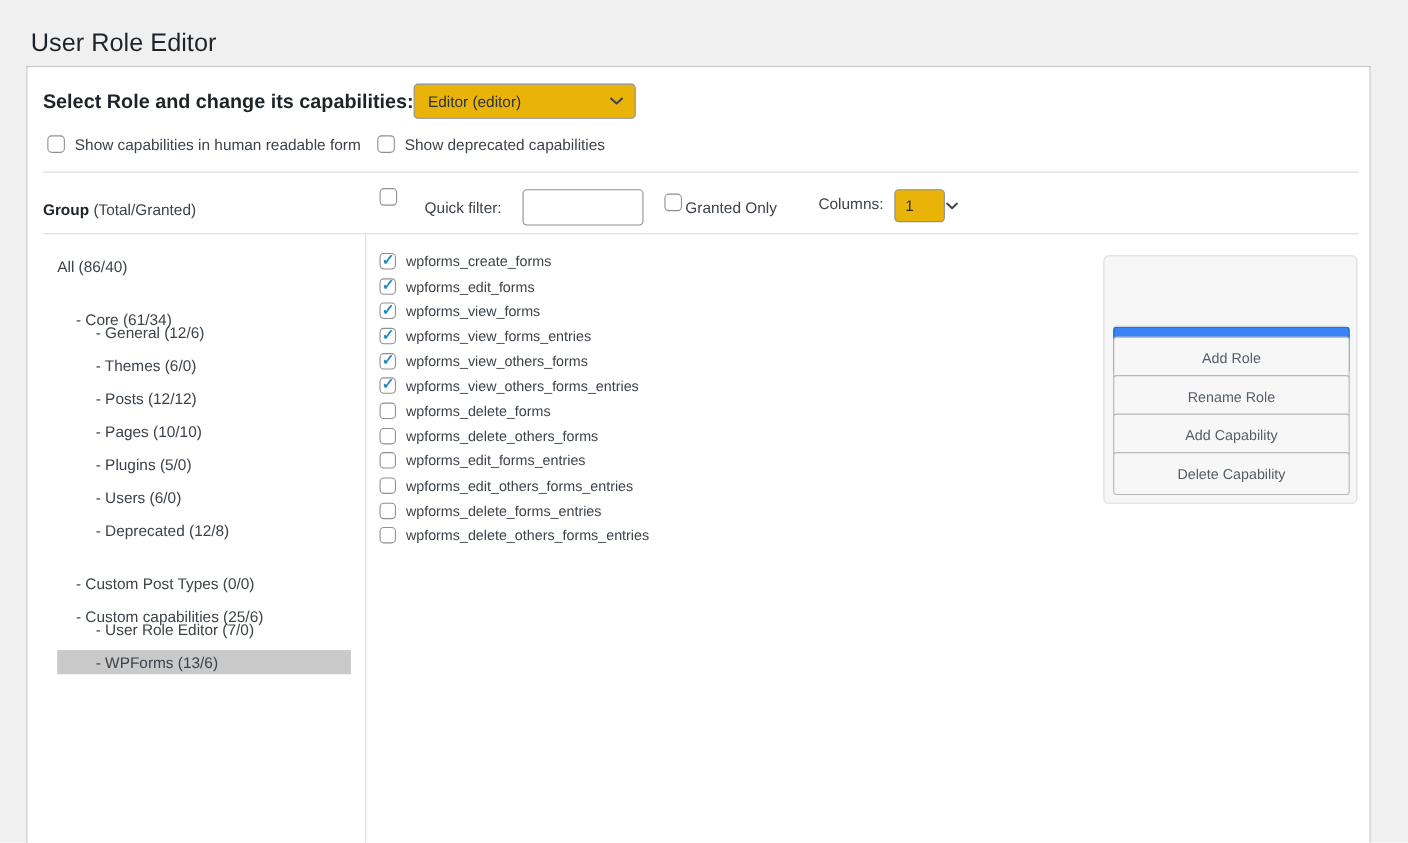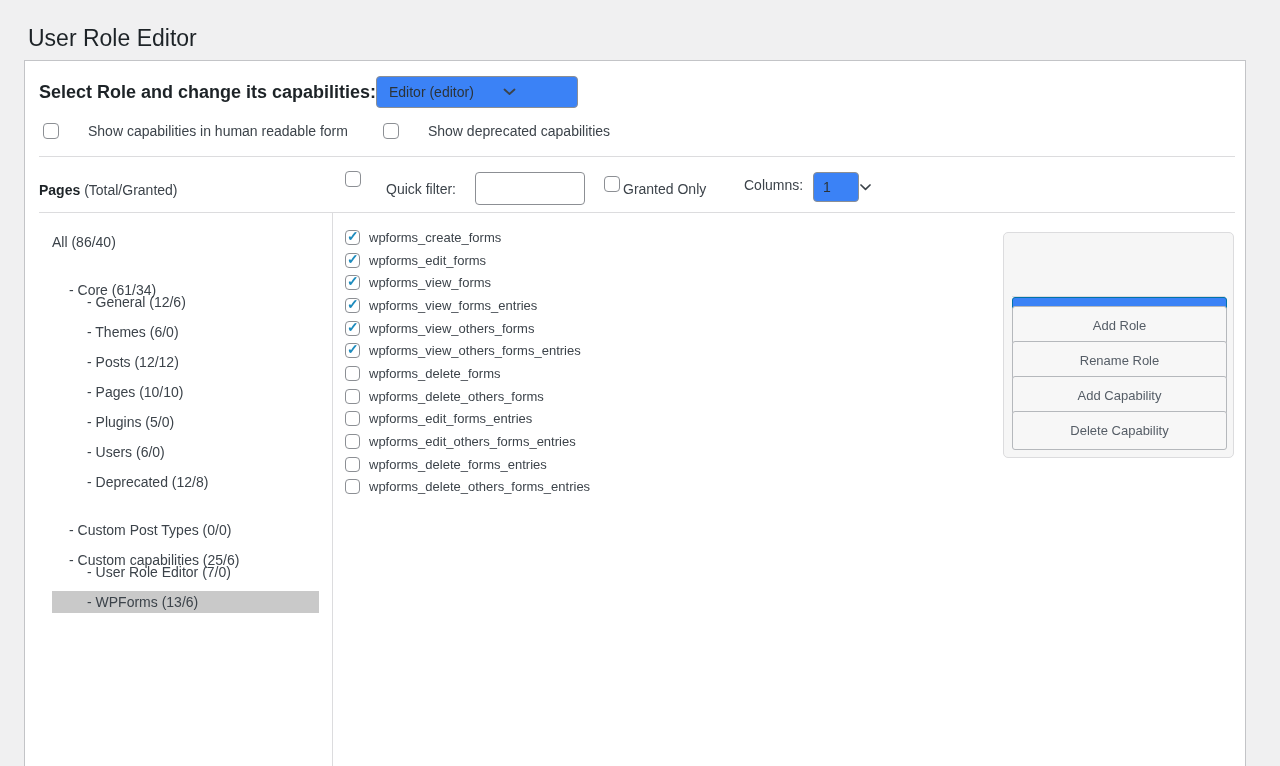--- a/index.html
+++ b/index.html
@@ -21,30 +21,30 @@
     position:absolute; left:24px; top:60px; width:1222px; height:706px;
     background:#ffffff; border:1px solid #c3c4c7; border-bottom:none;
   }
 
   
   .role-label {
     position:absolute; left:14px; top:21px;
     font-size:18px; font-weight:700; color:#1d2327;
   }
   .select-box {
-    position:absolute; display:flex; align-items:center; justify-content:flex-start;
-    background:#3b82f6; border:1px solid #8c8f94; border-radius:4px;
+    position:absolute; display:flex; align-items:center; justify-content:space-between;
+    background:#eab308; border:1px solid #8c8f94; border-radius:4px;
     font-size:14px; color:#2c3338; padding:0 10px 0 12px; cursor:pointer;gap:21px;
   }
   .role-select { left:351px; top:15px; width:202px; height:32px; }
   .chev { flex:0 0 auto; margin-left:8px; }
 
   .opts-row {
     position:absolute; left:18px; top:62px; display:flex; align-items:center;
-    font-size:14px; color:#3c434a;gap:20px;
+    font-size:14px; color:#3c434a;
   }
   .cb {
     display:inline-block; width:16px; height:16px; flex:0 0 auto;
     background:#fff; border:1px solid #8c8f94; border-radius:4px;
     position:relative; cursor:pointer;
   }
   .cb.checked::after {
     content:"\2713"; position:absolute; left:1px; top:-3px;
     font-size:15px; font-weight:700; color:#1e8cbe;
   }
@@ -134,21 +134,21 @@
 
     <div class="opts-row">
       <span class="cb"></span>
       <span class="opt-label">Show capabilities in human readable form</span>
       <span class="cb cb2"></span>
       <span class="opt-label">Show deprecated capabilities</span>
     </div>
 
     <div class="hdiv div1"></div>
 
-    <div class="group-header"><b>Pages</b><span> (Total/Granted)</span></div>
+    <div class="group-header"><b>Group</b><span> (Total/Granted)</span></div>
 
     <span class="cb select-all-cb"></span>
     <span class="qf-label">Quick filter:</span>
     <input class="qf-input" type="text" value="" style="">
     <span class="cb granted-cb"></span>
     <span class="granted-label">Granted Only</span>
     <span class="columns-label">Columns:</span>
     <div class="select-box columns-select">
       <span>1</span>
       <svg class="chev" width="11" height="7" viewBox="0 0 11 7">

